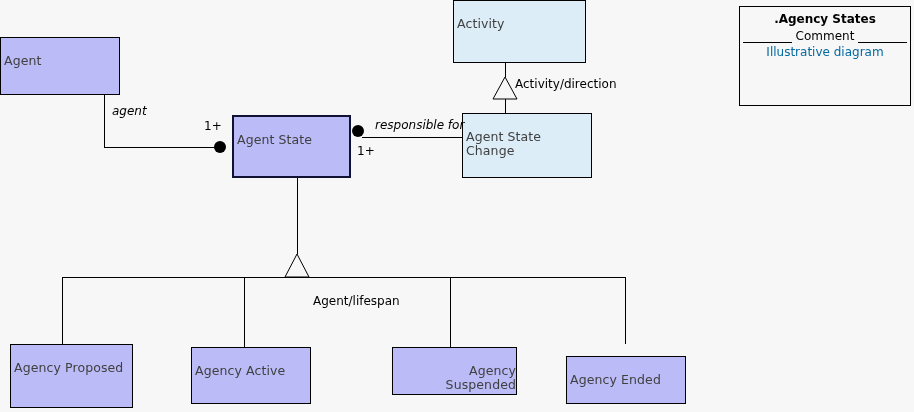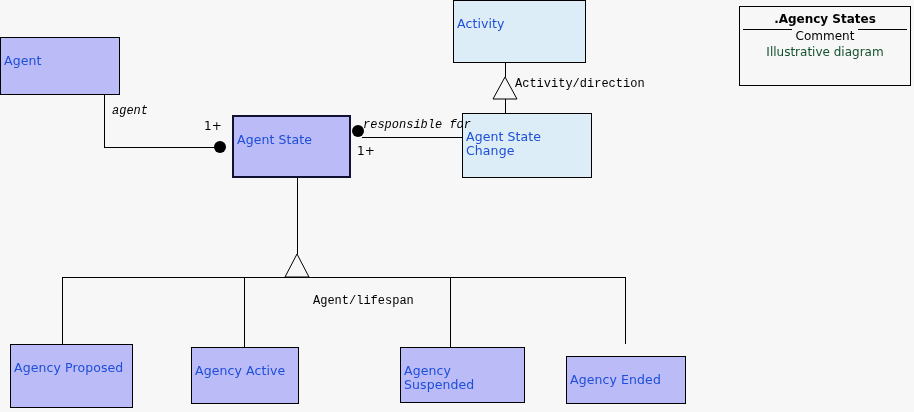--- a/index.html
+++ b/index.html
@@ -25,91 +25,90 @@
     top: 0;
     width: 914px;
     height: 412px;
     pointer-events: none;
   }
   .uml-box {
     position: absolute;
     box-sizing: border-box;
     border: 1px solid #000000;
     background: #bbbbf8;
-    color: #1d4ed8;
+    color: #404040;
     font-size: 12.5px;
     line-height: 14px;
     padding: 2px 0 0 3px;
     white-space: pre-line;
     letter-spacing: 0.1px;
   }
   .uml-box.blue {
     background: #dcedf7;
   }
   .uml-box.emphasis {
     border: 2px solid #111133;
   }
   .edge-label {
     position: absolute;
     font-size: 12px;
     color: #000000;
     white-space: nowrap;
     background: transparent;
-    font-family: Liberation Mono, monospace;
   }
   .edge-label.ital {
     font-style: italic;
   }
   .mult {
     position: absolute;
     font-size: 12px;
     color: #000000;
     white-space: nowrap;
   }
   #title-block {
     position: absolute;
     left: 739px;
     top: 6px;
     width: 172px;
-    height: 80px;
+    height: 100px;
     box-sizing: border-box;
     border: 1px solid #000000;
     background: #f7f7f7;
     display: flex;
     flex-direction: column;
     align-items: center;
     padding-top: 5px;
   }
   #title-block .tline {
     font-size: 12px;
     font-weight: bold;
     color: #000000;
     line-height: 14px;
     white-space: nowrap;
   }
   #title-block .rule-row {
     display: flex;
-    align-items: flex-start;
+    align-items: flex-end;
     width: 164px;
     margin-top: 3px;
   }
   #title-block .rule-row .bar {
     flex: 1 1 auto;
     height: 1px;
     background: #000000;
   }
   #title-block .rule-row .cap {
     font-size: 12px;
     color: #000000;
     padding: 0 4px;
     white-space: nowrap;
   }
   #title-block .comment-body {
     font-size: 12px;
-    color: #14532d;
+    color: #0369a1;
     margin-top: 2px;
     white-space: nowrap;
   }
 </style>
 </head>
 <body>
 
 <div id="canvas">
 
   <svg id="wires" viewBox="0 0 914 412" width="914" height="412" xmlns="http://www.w3.org/2000/svg">
@@ -155,37 +154,37 @@
 
   <div class="uml-box blue" style="left:462px; top:113px; width:130px; height:65px;">
     <span>Agent State
 Change</span>
   </div>
 
   <div class="uml-box" style="left:10px; top:344px; width:123px; height:64px;">
     <span>Agency Proposed</span>
   </div>
 
-  <div class="uml-box" style="left:191px; top:347px; width:108px; height:57px;">
+  <div class="uml-box" style="left:191px; top:347px; width:120px; height:57px;">
     <span>Agency Active</span>
   </div>
 
-  <div class="uml-box" style="left:400px; top:347px; width:125px; height:56px;">
+  <div class="uml-box" style="left:392px; top:347px; width:125px; height:48px;text-align:right;">
     <span>Agency Suspended</span>
   </div>
 
   <div class="uml-box" style="left:566px; top:356px; width:120px; height:48px;">
     <span>Agency Ended</span>
   </div>
 
   <div class="edge-label ital" style="left:112px; top:104px;">agent</div>
 
   <div class="mult" style="left:204px; top:119px;">1+</div>
 
-  <div class="edge-label ital" style="left:363px; top:118px;">responsible for</div>
+  <div class="edge-label ital" style="left:375px; top:118px;">responsible for</div>
 
   <div class="mult" style="left:357px; top:144px;">1+</div>
 
   <div class="edge-label" style="left:515px; top:77px;">Activity/direction</div>
 
   <div class="edge-label" style="left:313px; top:258px;margin-top:36px;">Agent/lifespan</div>
 
   <div id="title-block">
     <div class="tline">.Agency States</div>
     <div class="rule-row">

